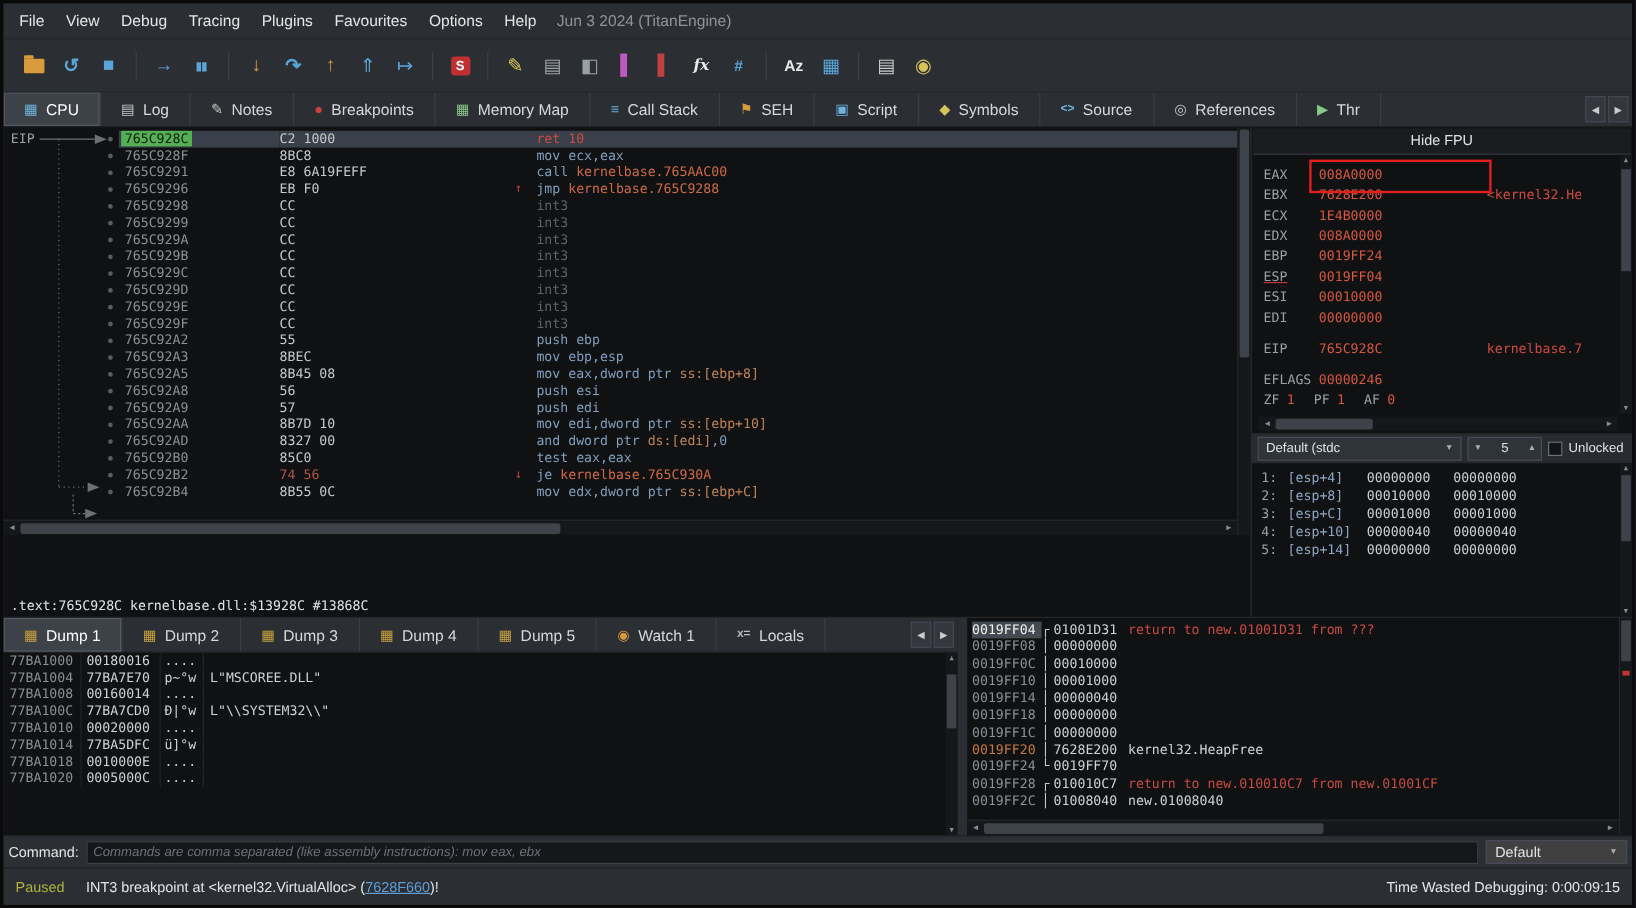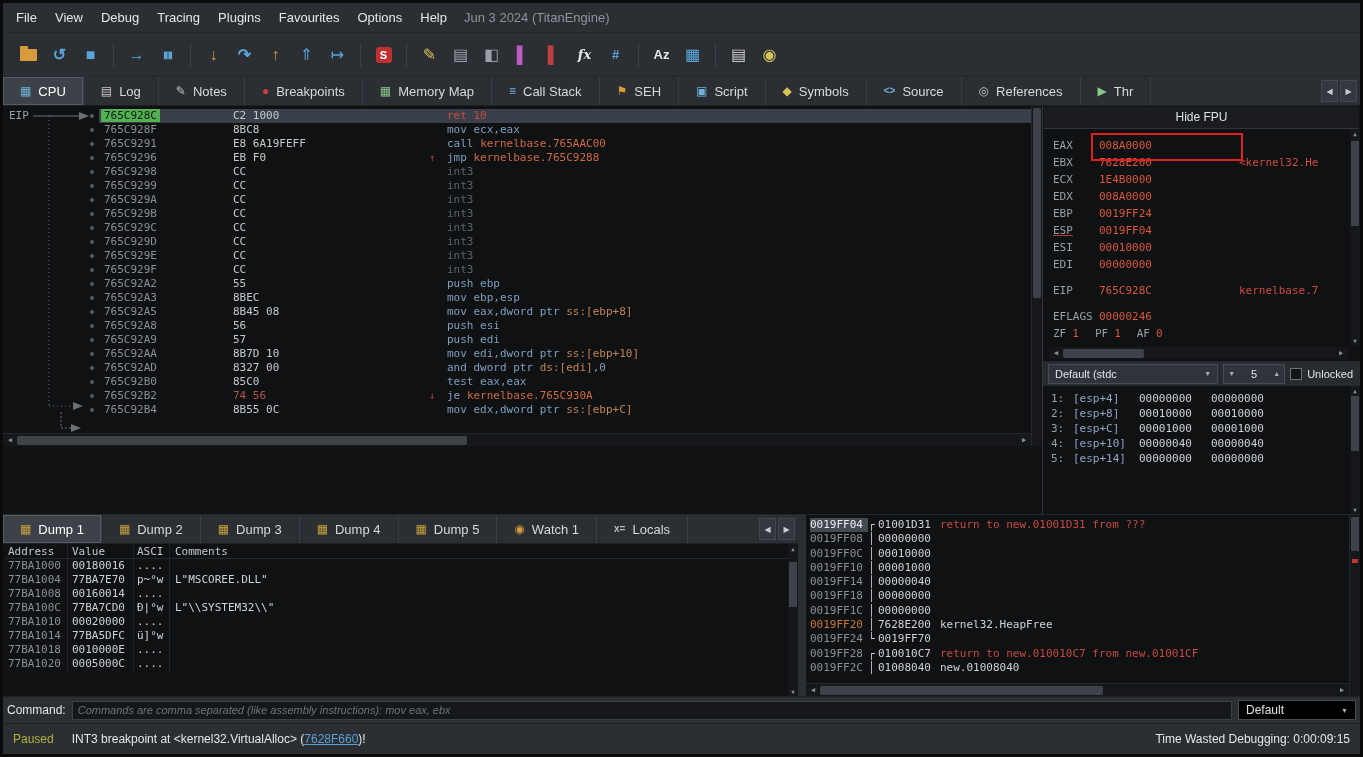--- a/index.html
+++ b/index.html
@@ -129,21 +129,21 @@
 .shscroll{height:13px;flex:none;display:flex;align-items:center;background:#15171a;border-top:1px solid #24272b;margin-right:11px}
 .svscroll{position:absolute;right:0;top:0;bottom:0;width:11px;background:#15171a;border-left:1px solid #24272b}
 .sv-thumb{position:absolute;left:1px;right:1px;top:2px;height:34px;background:#3e434a}
 .sv-mark{position:absolute;left:2px;right:2px;top:44px;height:4px;background:#c23232}
 
 
 .cmdbar{height:27px;flex:none;display:flex;align-items:center;gap:6px;background:#2b2e33;padding:0 4px;border-top:1px solid #1d2023}
 .cmdlabel{font-size:12px;color:#e4e6e8;flex:none}
 .cmdinput{flex:1;height:19px;background:#15171a;border:1px solid #3c4147;color:#d6d9dc;font-family:Liberation Sans, sans-serif;font-size:11px;padding:0 5px;outline:none}
 .cmdinput::placeholder{color:#6d737a;font-style:italic}
-.cmdcombo{width:118px;flex:none;height:20px;background:#000000;border:1px solid #464c55;display:flex;align-items:center;padding:0 7px;color:#dfe2e5;font-size:12px}
+.cmdcombo{width:118px;flex:none;height:20px;background:#404040;border:1px solid #464c55;display:flex;align-items:center;padding:0 7px;color:#dfe2e5;font-size:12px}
 .statusbar{height:31px;flex:none;display:flex;align-items:center;background:#2b2e33;border-top:1px solid #1d2023;padding:0 10px;font-size:12px;color:#e4e6e8}
 .paused{color:#b2b23a;flex:none}
 .statusmsg{margin-left:18px;white-space:nowrap}
 .slink{color:#5d9fd6;text-decoration:underline;cursor:pointer}
 .timewasted{margin-left:auto;flex:none}
 </style>
 </head>
 <body>
 
 <div class="window">
@@ -291,20 +291,21 @@
           <div class="drow"><span class="gut"><span class="dot"></span></span><span class="addr"><span class="at">765C92B4</span></span><div class="band"><span class="bytes">8B55 0C</span><span class="jmp"></span><span class="asm"><span class="a-ins">mov edx,dword ptr </span><span class="a-mem">ss:[ebp+C]</span></span><span class="cmt"></span></div></div>
         </div>
       <div class="dhscroll">
         <span class="sb-arrow">◀</span>
         <div class="dh-track">
             <div class="dh-thumb thumb45"></div>
           </div>
         <span class="sb-arrow">▶</span>
       </div>
       <div class="dfill"></div>
+      <div class="dstatus">.text:765C928C kernelbase.dll:$13928C #13868C</div>
       <div class="dvscroll">
           <div class="dv-thumb"></div>
         </div>
     </div>
 
     <div class="rightpanel">
       <div class="hidefpu">Hide FPU</div>
       <div class="regs">
         <div>
             <div class="rrow"><span class="rname">EAX</span><span class="rval">008A0000</span></div>
@@ -393,21 +394,20 @@
               <span class="tab-ico txt" style="color: rgb(184, 188, 194);">x=</span>
               <span class="tab-label">Locals</span>
             </div>
           </div>
         <div class="tab-arrows">
           <div class="arrow-btn">◀</div>
           <div class="arrow-btn">▶</div>
         </div>
       </div>
       <div class="dumptable">
-        <div class="dmrow head"><span class="da">Address</span><span class="dv">Value</span><span class="dascii">ASCI</span><span class="dc">Comments</span></div>
         <div>
             <div class="dmrow"><span class="da">77BA1000</span><span class="dv">00180016</span><span class="dascii">....</span><span class="dc"></span></div>
             <div class="dmrow"><span class="da">77BA1004</span><span class="dv">77BA7E70</span><span class="dascii">p~°w</span><span class="dc">L"MSCOREE.DLL"</span></div>
             <div class="dmrow"><span class="da">77BA1008</span><span class="dv">00160014</span><span class="dascii">....</span><span class="dc"></span></div>
             <div class="dmrow"><span class="da">77BA100C</span><span class="dv">77BA7CD0</span><span class="dascii">Đ|°w</span><span class="dc">L"\\SYSTEM32\\"</span></div>
             <div class="dmrow"><span class="da">77BA1010</span><span class="dv">00020000</span><span class="dascii">....</span><span class="dc"></span></div>
             <div class="dmrow"><span class="da">77BA1014</span><span class="dv">77BA5DFC</span><span class="dascii">ü]°w</span><span class="dc"></span></div>
             <div class="dmrow"><span class="da">77BA1018</span><span class="dv">0010000E</span><span class="dascii">....</span><span class="dc"></span></div>
             <div class="dmrow"><span class="da">77BA1020</span><span class="dv">0005000C</span><span class="dascii">....</span><span class="dc"></span></div>
           </div>

